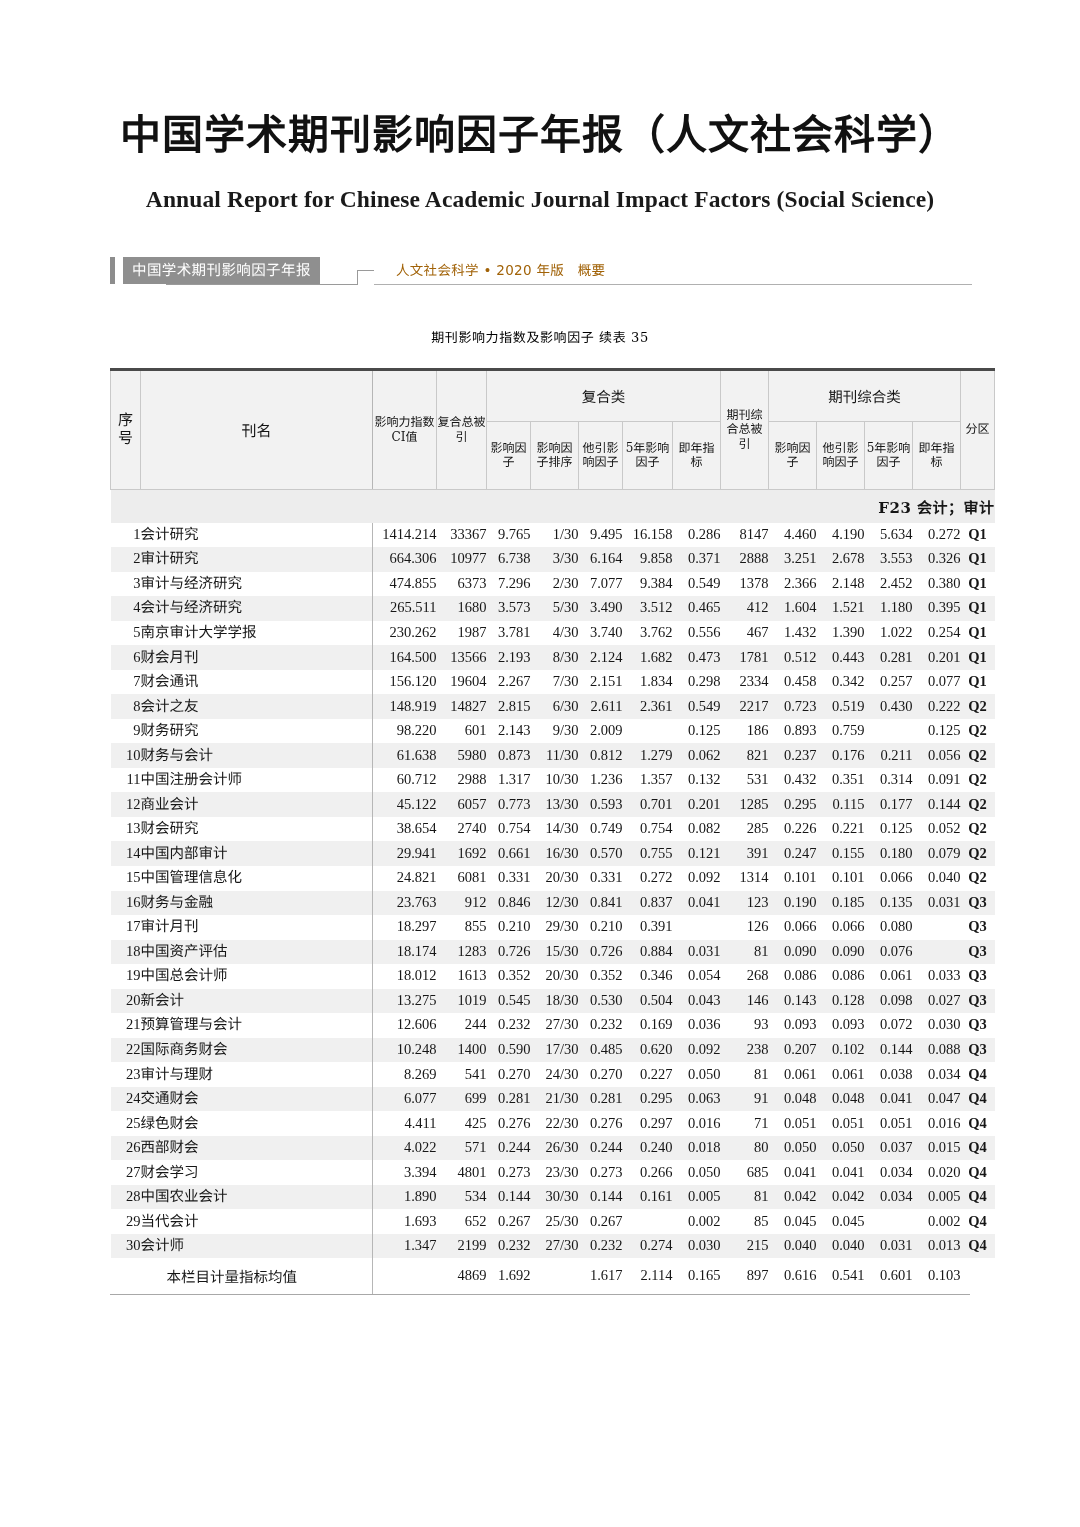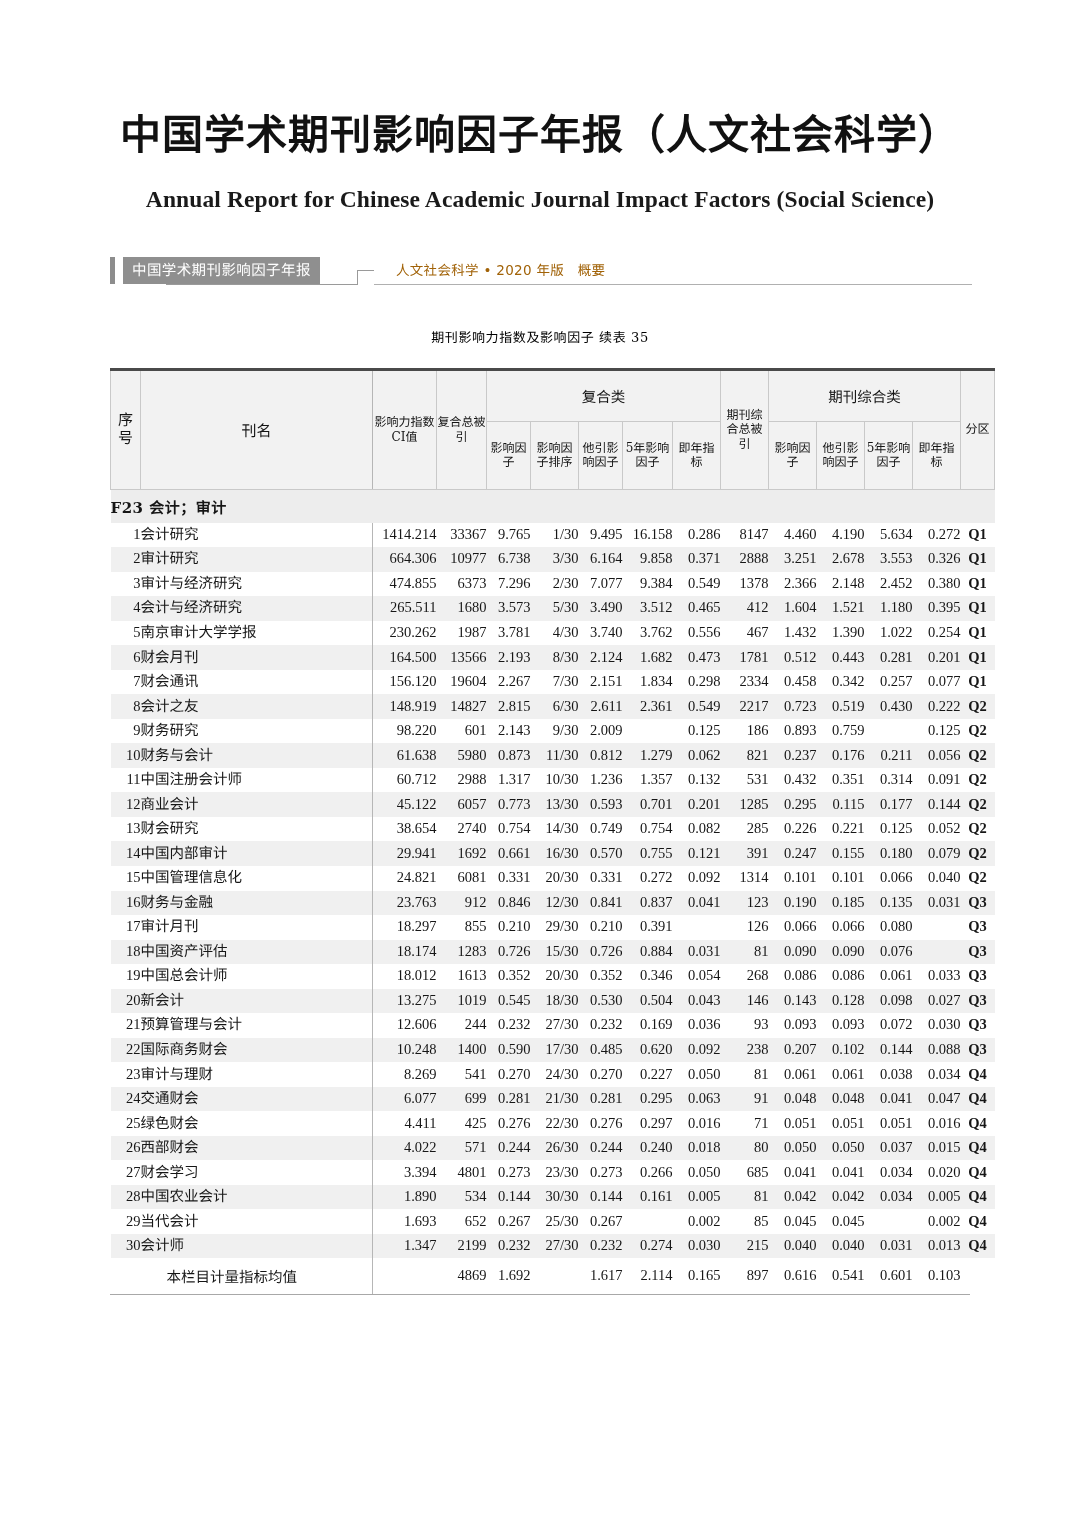--- a/index.html
+++ b/index.html
@@ -161,21 +161,21 @@
     font-size: 14.5px;
     text-align: center;
     padding: 5px 0 4px 0;
   }
   .hd-tall { height: 118px; vertical-align: middle; }
   .hd-name { font-size: 15px; text-align: center; }
 
   
   tr.cat td {
     background: #ededed;
-    text-align: left;
+    text-align: right;
     font-family: "DejaVu Serif", "Liberation Serif", serif;
     font-size: 15px;
     font-weight: 700;
     letter-spacing: 0.5px;
     padding: 6px 0 6px 0;
     border: none;
     color: #151515;
   }
 
   

